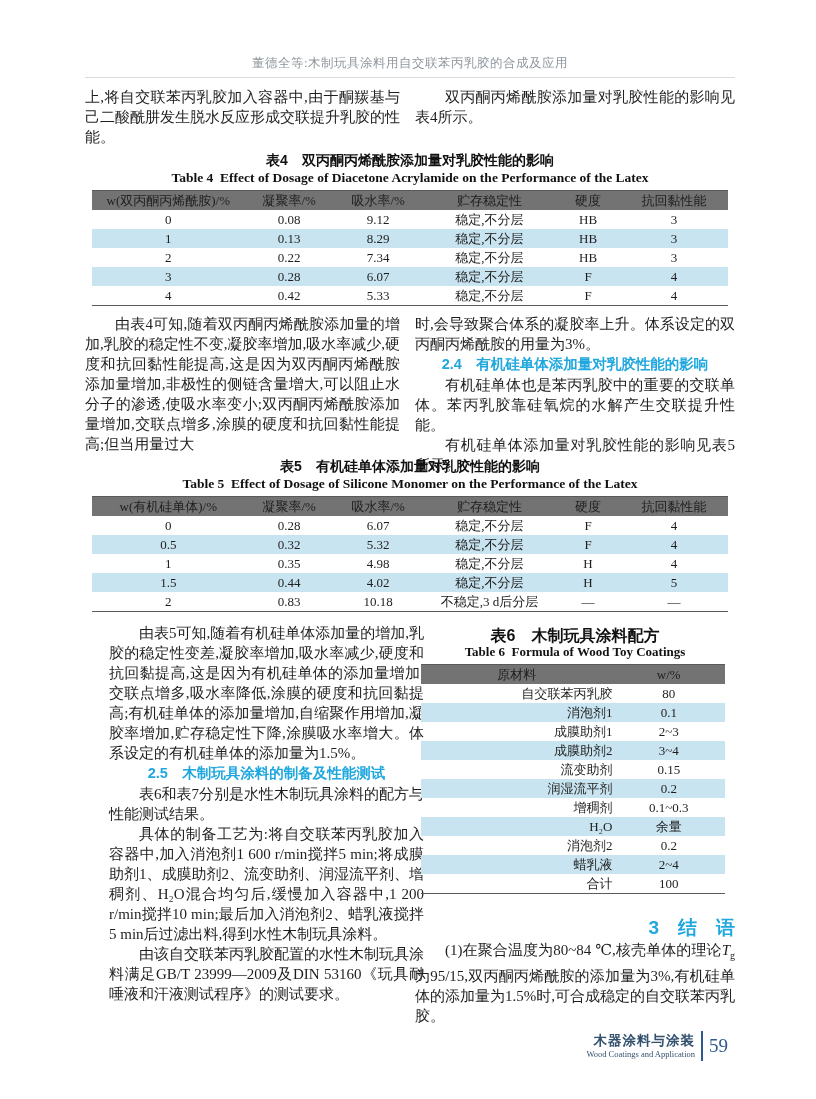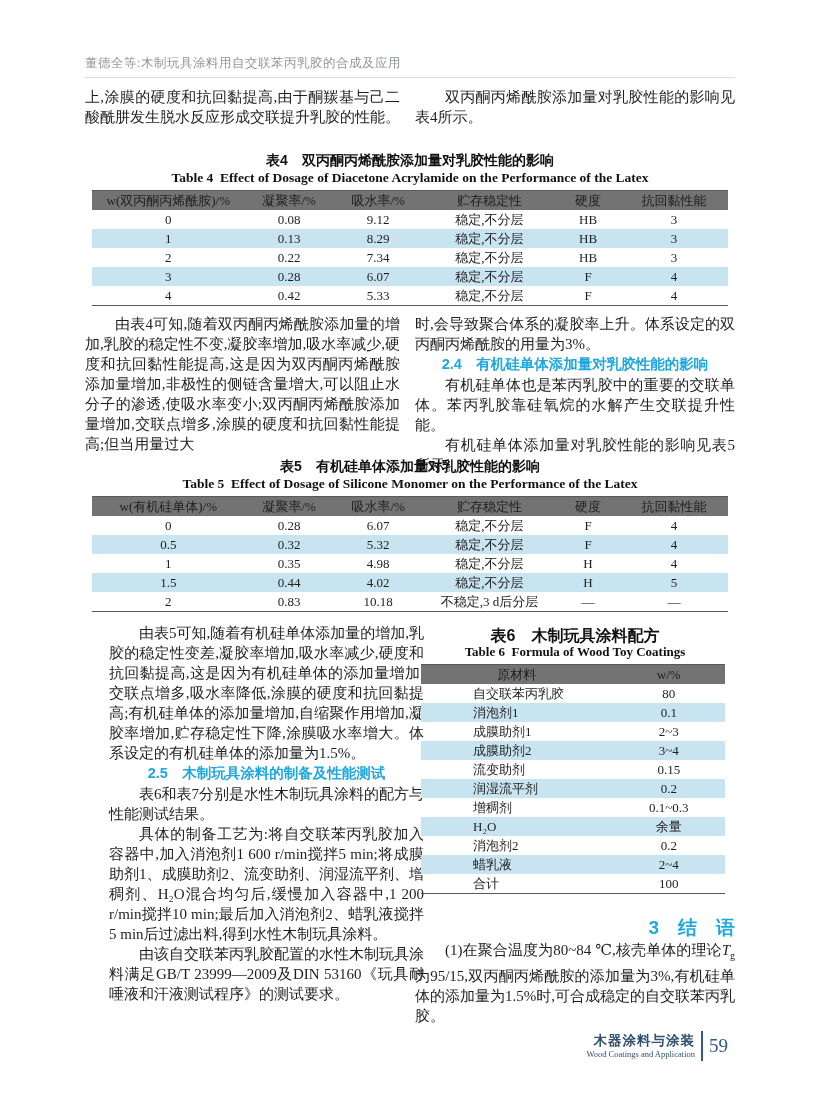--- a/index.html
+++ b/index.html
@@ -1,19 +1,19 @@
 <!DOCTYPE html>
 <html><head>
 <meta charset="utf-8">
 <style>
   * { margin:0; padding:0; box-sizing:border-box; }
   html,body { width:816px; height:1099px; background:#ffffff; overflow:hidden; }
   body { position:relative; font-family:"Liberation Serif","DejaVu Serif",serif; color:#1e1e1e; }
 
-  .page-header { position:absolute; top:55px; left:85px; width:650px; text-align:left;
+  .page-header { position:absolute; top:55px; left:85px; width:650px; text-align:center;
                  font-size:12.5px; color:#8e969d; letter-spacing:0.5px; }
   .header-rule { position:absolute; top:77px; left:85px; width:650px; height:1px; background:#d8dcde; }
 
   .col { position:absolute; width:315px; font-size:15px; line-height:20px; text-align:justify; }
   .col p { text-indent:2em; }
   .col p.no-indent { text-indent:0; }
 
   .sec-heading { font-family:"Liberation Sans","DejaVu Sans",sans-serif; font-weight:bold;
                  color:#1fa7de; font-size:14.5px; line-height:21px; text-indent:0 !important;
                  text-align:center; }
@@ -28,21 +28,21 @@
 
   table { border-collapse:collapse; table-layout:fixed; }
   .datatable { width:636px; margin:0 auto; border-top:1.2px solid #5a5a5a; border-bottom:1.2px solid #5a5a5a;
                font-size:13px; }
   .datatable th, .datatable td { height:19px; line-height:19px; text-align:center; font-weight:normal;
                padding:0; white-space:nowrap; overflow:hidden; }
   .datatable thead th { background:#737373; }
   .datatable tbody tr:nth-child(even) td { background:#c8e4f0; }
 
   .t6 { width:304px; margin-left:6px; }
-  .t6 td:first-child { text-align:left; padding-left:52px; }
+  .t6 td:first-child { text-align:right; padding-left:52px; }
   .t6 th:first-child { text-align:center; padding-left:0; }
 
   .t6-title-cn { font-family:"Liberation Sans","DejaVu Sans",sans-serif; font-weight:bold;
                  font-size:16px; line-height:17px; text-align:center; color:#111; }
   .t6-title-en { font-family:"Liberation Serif","DejaVu Serif",serif; font-weight:bold;
                  font-size:13px; line-height:16px; text-align:center; color:#111; margin-bottom:4px; }
 
   .conclusion { font-size:15px; line-height:20px; text-align:justify; text-indent:2em; }
   .conclusion i { font-family:"Liberation Serif","DejaVu Serif",serif; }
   .conclusion sub { font-size:10px; }
@@ -55,21 +55,21 @@
   .fbar { width:2px; height:30px; background:#2e5a8f; margin-right:6px; }
   .fpage { font-size:19px; color:#2e5a8f; }
 </style>
 </head>
 <body>
 
 <div class="page-header">董德全等:木制玩具涂料用自交联苯丙乳胶的合成及应用</div>
 <div class="header-rule"></div>
 
 <div class="col" style="top:87px; left:85px;">
-  <p class="no-indent">上,涂膜的硬度和抗回黏提高,由于酮羰基与己二酸酰肼发生脱水反应形成交联提升乳胶的性能。</p>
+  <p class="no-indent">上,将自交联苯丙乳胶加入容器中,由于酮羰基与己二酸酰肼发生脱水反应形成交联提升乳胶的性能。</p>
 </div>
 <div class="col" style="top:87px; left:415px; width:320px;">
   <p>双丙酮丙烯酰胺添加量对乳胶性能的影响见表4所示。</p>
 </div>
 
 <div class="tbl-block" style="top:151px;">
   <div class="tbl-title-cn">表4　双丙酮丙烯酰胺添加量对乳胶性能的影响</div>
   <div class="tbl-title-en">Table 4 Effect of Dosage of Diacetone Acrylamide on the Performance of the Latex</div>
   <table class="datatable">
     <colgroup>

